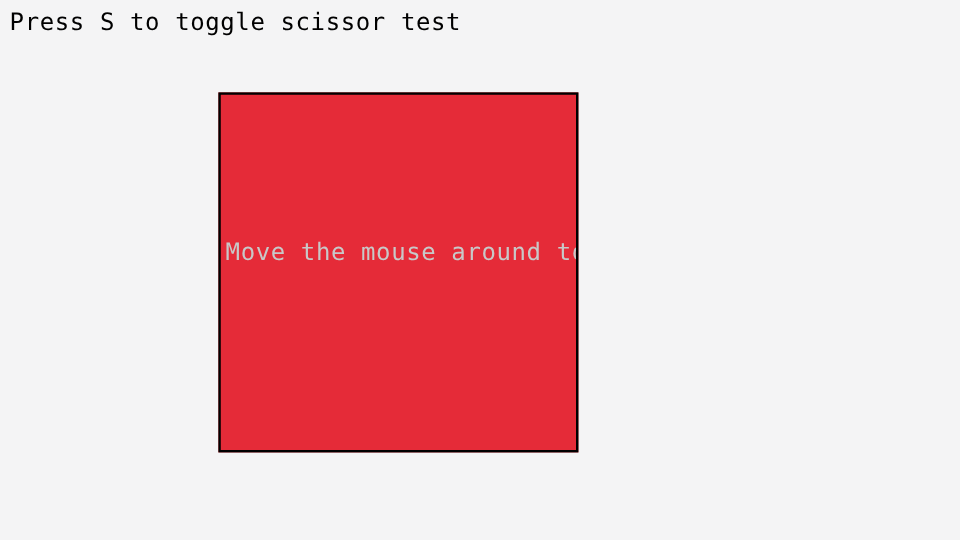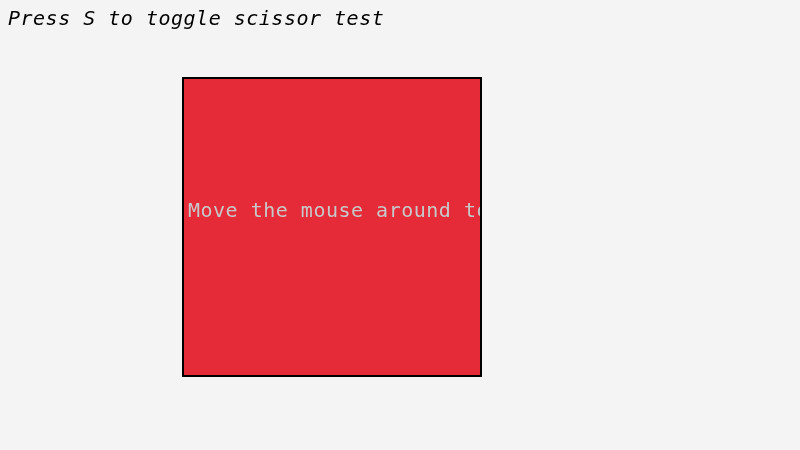--- a/index.html
+++ b/index.html
@@ -29,21 +29,20 @@
     left: 8px;
     top: 7px;
     font-family: "DejaVu Sans Mono", monospace;
     font-size: 20px;
     line-height: 22px;
     letter-spacing: 0.5px;
     color: #000000;
     white-space: nowrap;
     -webkit-font-smoothing: none;
     font-smooth: never;
-    font-style: italic;
   }
 
   
   #scissor-area {
     position: absolute;
     left: 182px;
     top: 77px;
     width: 300px;
     height: 300px;
     box-sizing: border-box;

